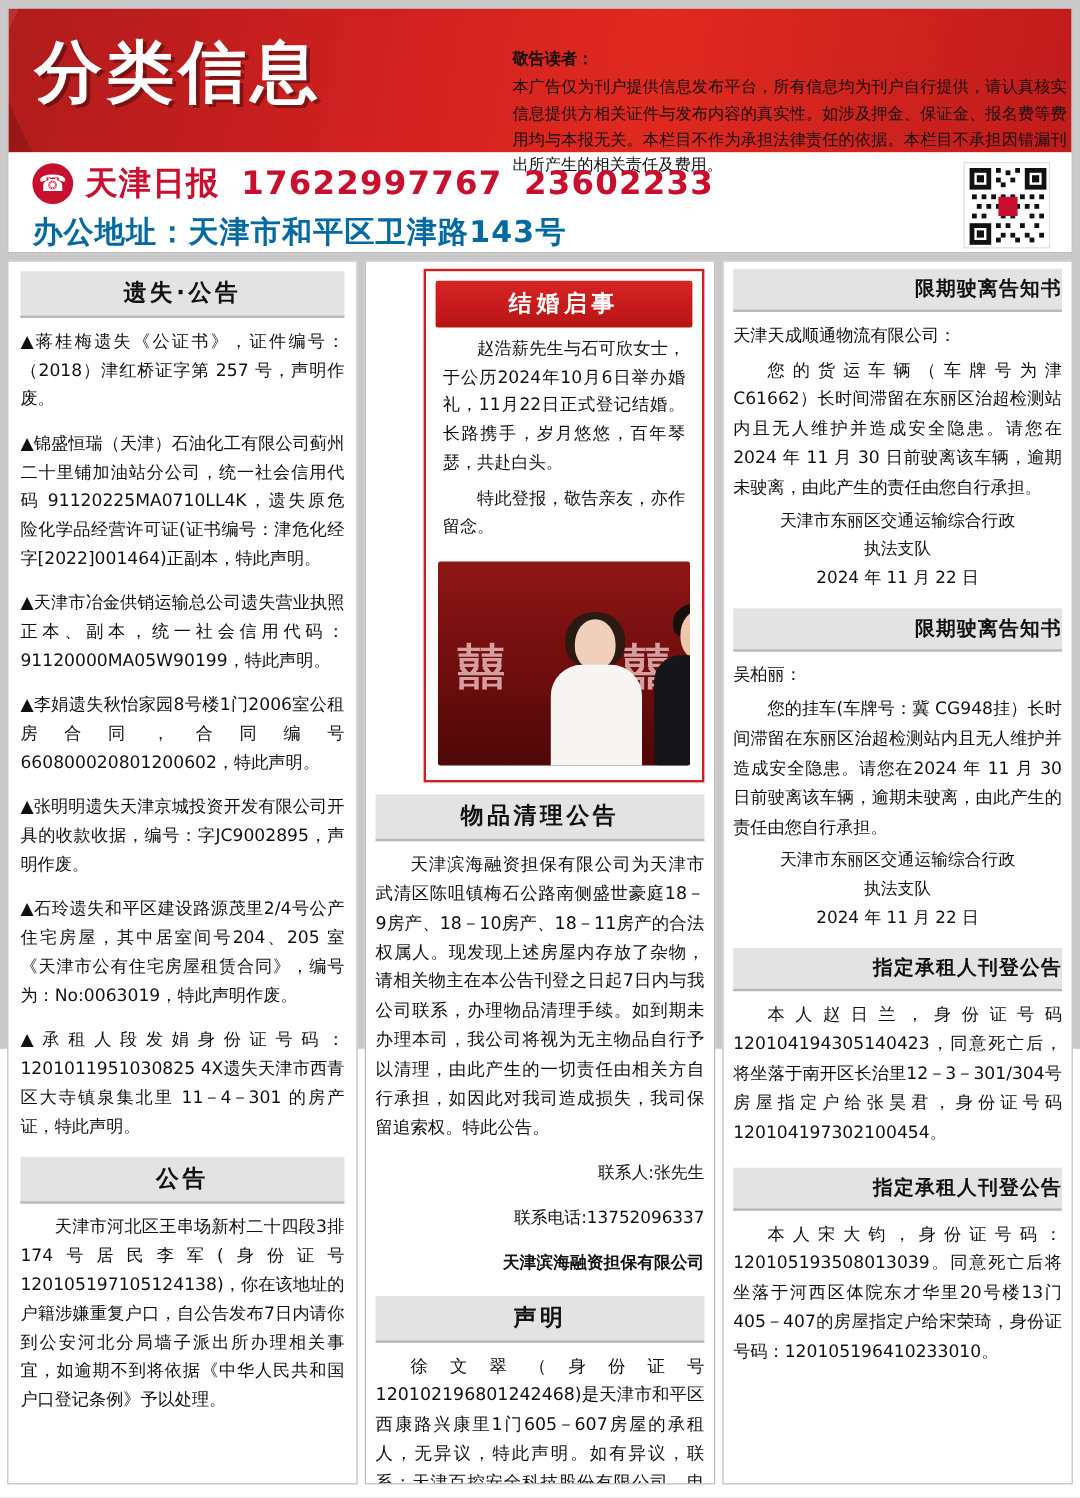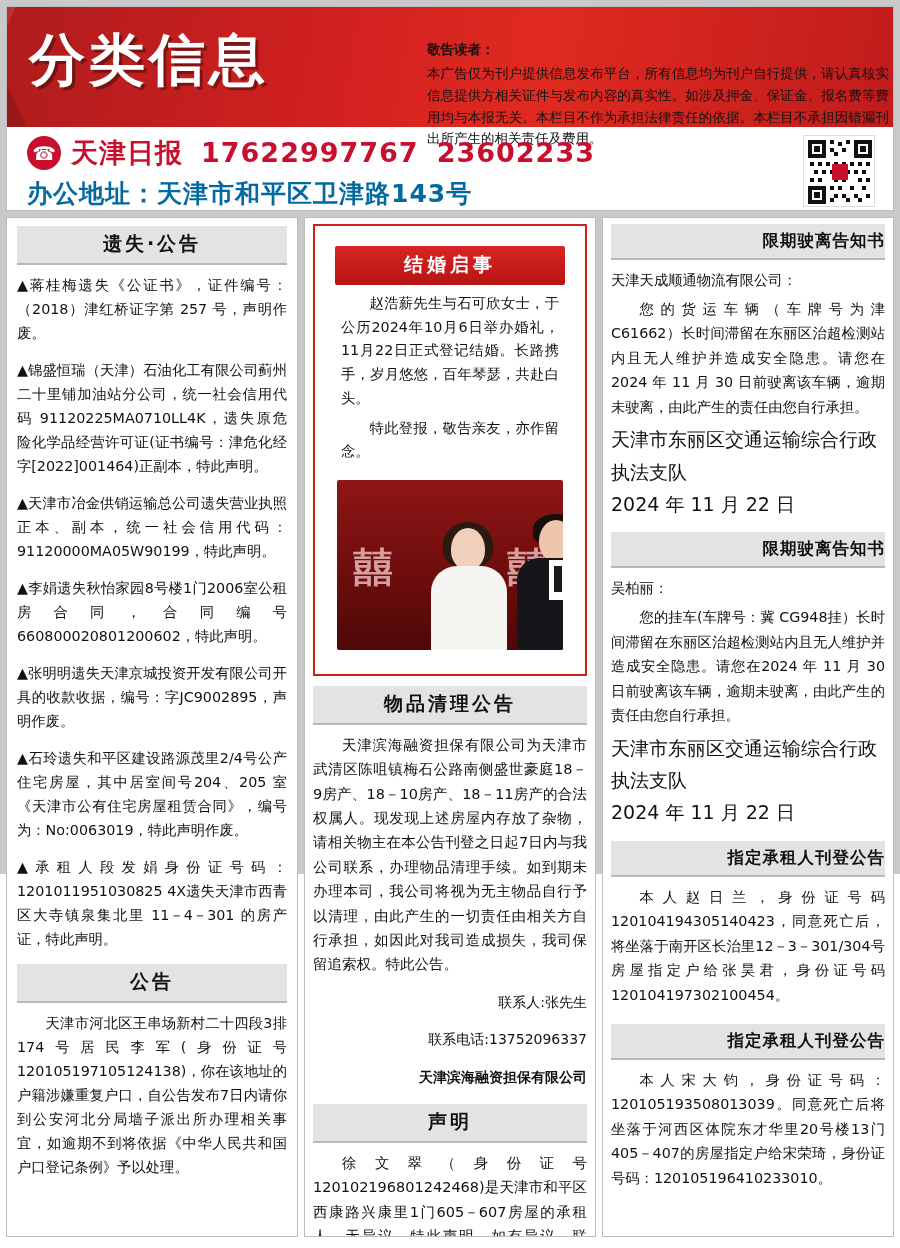--- a/index.html
+++ b/index.html
@@ -102,22 +102,23 @@
   .entry{
     font-size:14.5px;line-height:1.68;text-align:justify;
     margin:0 0 13px 0;
     text-justify:inter-ideograph;
   }
   .entry.indent{text-indent:2em;}
   .col1 .entry{font-size:14.3px;}
   
   .marriage-box{
     border:2px solid #cf1f1f;
-    padding:16px;margin-bottom:10px;
+    padding:4px;margin-bottom:10px;
     background:#fff;
+    margin-left:40px;
   }
   .marriage-title{
     background:linear-gradient(180deg,#d82424,#b71414);
     color:#fff;text-align:center;font-size:19px;font-weight:bold;
     letter-spacing:4px;padding:6px 0 7px 0;
     margin:4px 4px 0 4px;
     border-radius:2px;
   }
   .marriage-body{padding:7px 10px 6px 10px;}
   .marriage-body p{margin:0 0 6px 0;font-size:14.3px;line-height:1.66;text-align:justify;text-indent:2em;}
@@ -145,21 +146,21 @@
   .sig{text-align:right;font-size:14px;line-height:1.7;}
   .sig.bold{font-weight:bold;}
   .right-head{
     background:#e3e3e3;text-align:right;font-size:16.5px;font-weight:bold;
     letter-spacing:1px;padding:6px 0;margin:0 0 8px 0;
     border-bottom:2px solid #b9b9b9;
   }
   .right-head.first{margin-top:0;}
   .r-entry{font-size:14.3px;line-height:1.72;text-align:justify;margin:0 0 4px 0;}
   .r-entry.ind{text-indent:2em;}
-  .r-right{text-align:left;font-size:19px;line-height:1.7;margin:0;}
+  .r-right{text-align:center;font-size:14px;line-height:1.7;margin:0;}
   .gap{height:12px;}
 </style>
 </head>
 <body>
 
 <div class="page">
 
   <div class="masthead">
     <div class="mast-red"></div>
     <div class="mast-bottom"></div>

